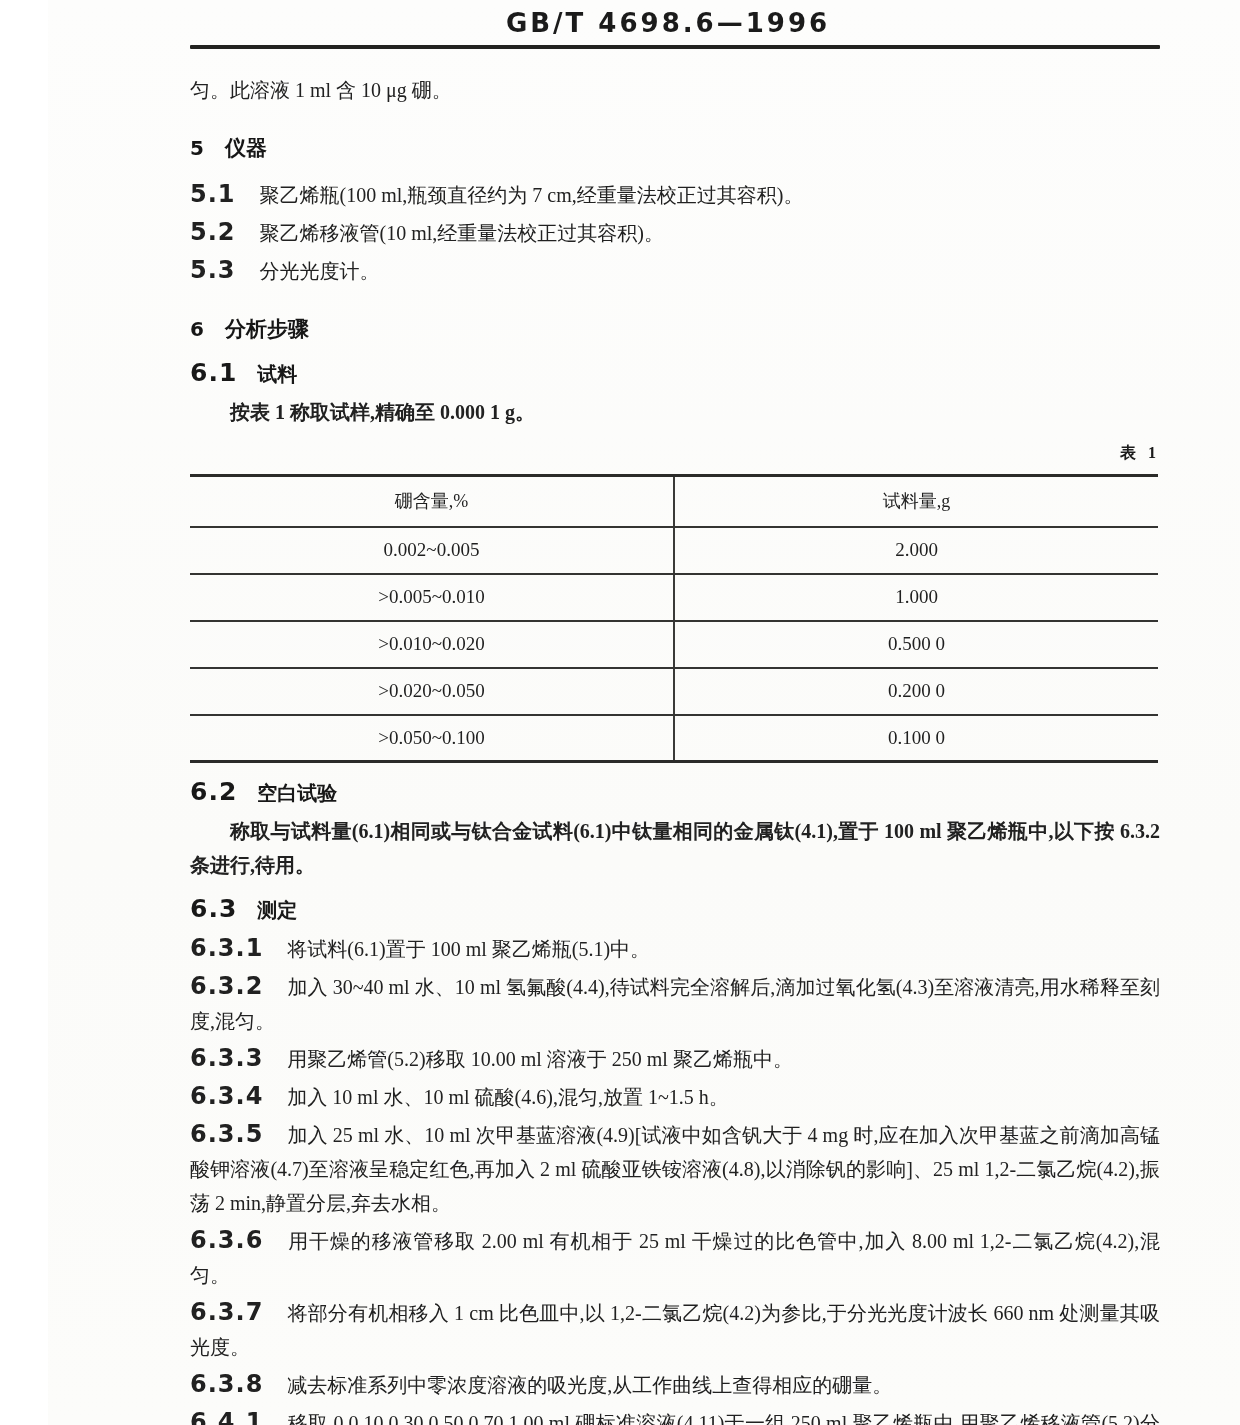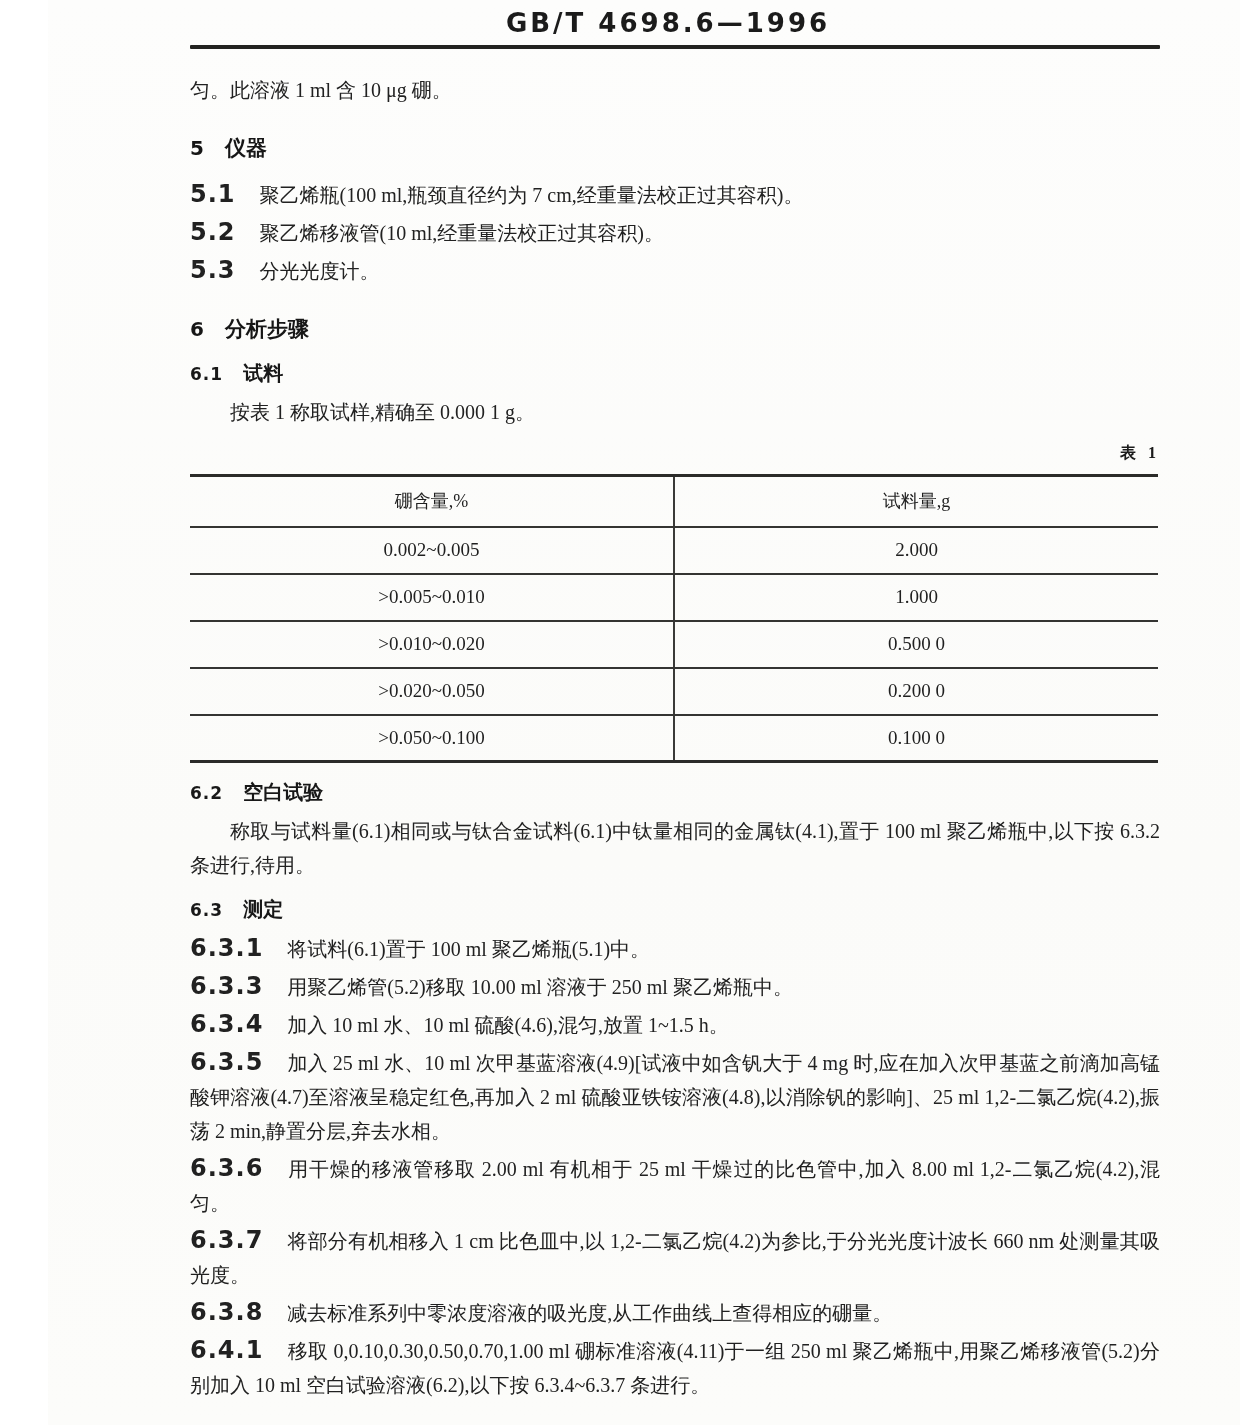--- a/index.html
+++ b/index.html
@@ -45,21 +45,21 @@
   .content {
     padding: 24px 128px 0 142px; 
   }
 
   p.body {
     font-size: 20px;
     line-height: 34px;
     text-align: justify;
     color: #212121;
   }
-  p.indent { text-indent: 2em; }
+  p.indent { text-indent: 2em; font-weight: bold; }
 
   .num {
     font-family: "DejaVu Sans", "Liberation Sans", sans-serif;
     font-weight: 700;
     font-size: 24px;
     letter-spacing: 1px;
     margin-right: 24px;
     white-space: nowrap;
   }
 
@@ -74,21 +74,21 @@
   h2.sec .num { font-size: 20px; margin-right: 20px; }
 
   h3.subsec {
     font-family: "DejaVu Sans", "Liberation Sans", sans-serif;
     font-weight: 700;
     font-size: 20px;
     line-height: 30px;
     margin: 12px 0 6px 0;
     color: #181818;
   }
-  h3.subsec .num { font-size: 17px; margin-right: 20px; text-align: center; }
+  h3.subsec .num { font-size: 25px; margin-right: 20px; text-align: center; }
 
   .clause { margin: 3px 0; }
 
   
   .tbl-caption {
     text-align: right;
     font-size: 16px;
     font-weight: 700;
     margin: 14px 0 10px 0;
     letter-spacing: 4px;
@@ -176,20 +176,21 @@
         </tr>
       </tbody>
     </table>
 
     <h3 class="subsec"><span class="num">6.2</span><span>空白试验</span></h3>
     <p class="body indent">称取与试料量(6.1)相同或与钛合金试料(6.1)中钛量相同的金属钛(4.1),置于 100 ml 聚乙烯瓶中,以下按 6.3.2 条进行,待用。</p>
 
     <h3 class="subsec"><span class="num">6.3</span><span>测定</span></h3>
 
     <p class="body clause"><span class="num">6.3.1</span><span>将试料(6.1)置于 100 ml 聚乙烯瓶(5.1)中。</span></p>
+    <p class="body clause"><span class="num">6.3.2</span><span>加入 30~40 ml 水、10 ml 氢氟酸(4.4),待试料完全溶解后,滴加过氧化氢(4.3)至溶液清亮,用水稀释至刻度,混匀。</span></p>
     <p class="body clause"><span class="num">6.3.3</span><span>用聚乙烯管(5.2)移取 10.00 ml 溶液于 250 ml 聚乙烯瓶中。</span></p>
     <p class="body clause"><span class="num">6.3.4</span><span>加入 10 ml 水、10 ml 硫酸(4.6),混匀,放置 1~1.5 h。</span></p>
     <p class="body clause"><span class="num">6.3.5</span><span>加入 25 ml 水、10 ml 次甲基蓝溶液(4.9)[试液中如含钒大于 4 mg 时,应在加入次甲基蓝之前滴加高锰酸钾溶液(4.7)至溶液呈稳定红色,再加入 2 ml 硫酸亚铁铵溶液(4.8),以消除钒的影响]、25 ml 1,2-二氯乙烷(4.2),振荡 2 min,静置分层,弃去水相。</span></p>
     <p class="body clause"><span class="num">6.3.6</span><span>用干燥的移液管移取 2.00 ml 有机相于 25 ml 干燥过的比色管中,加入 8.00 ml 1,2-二氯乙烷(4.2),混匀。</span></p>
     <p class="body clause"><span class="num">6.3.7</span><span>将部分有机相移入 1 cm 比色皿中,以 1,2-二氯乙烷(4.2)为参比,于分光光度计波长 660 nm 处测量其吸光度。</span></p>
     <p class="body clause"><span class="num">6.3.8</span><span>减去标准系列中零浓度溶液的吸光度,从工作曲线上查得相应的硼量。</span></p>
 
 
     <p class="body clause"><span class="num">6.4.1</span><span>移取 0,0.10,0.30,0.50,0.70,1.00 ml 硼标准溶液(4.11)于一组 250 ml 聚乙烯瓶中,用聚乙烯移液管(5.2)分别加入 10 ml 空白试验溶液(6.2),以下按 6.3.4~6.3.7 条进行。</span></p>
 

